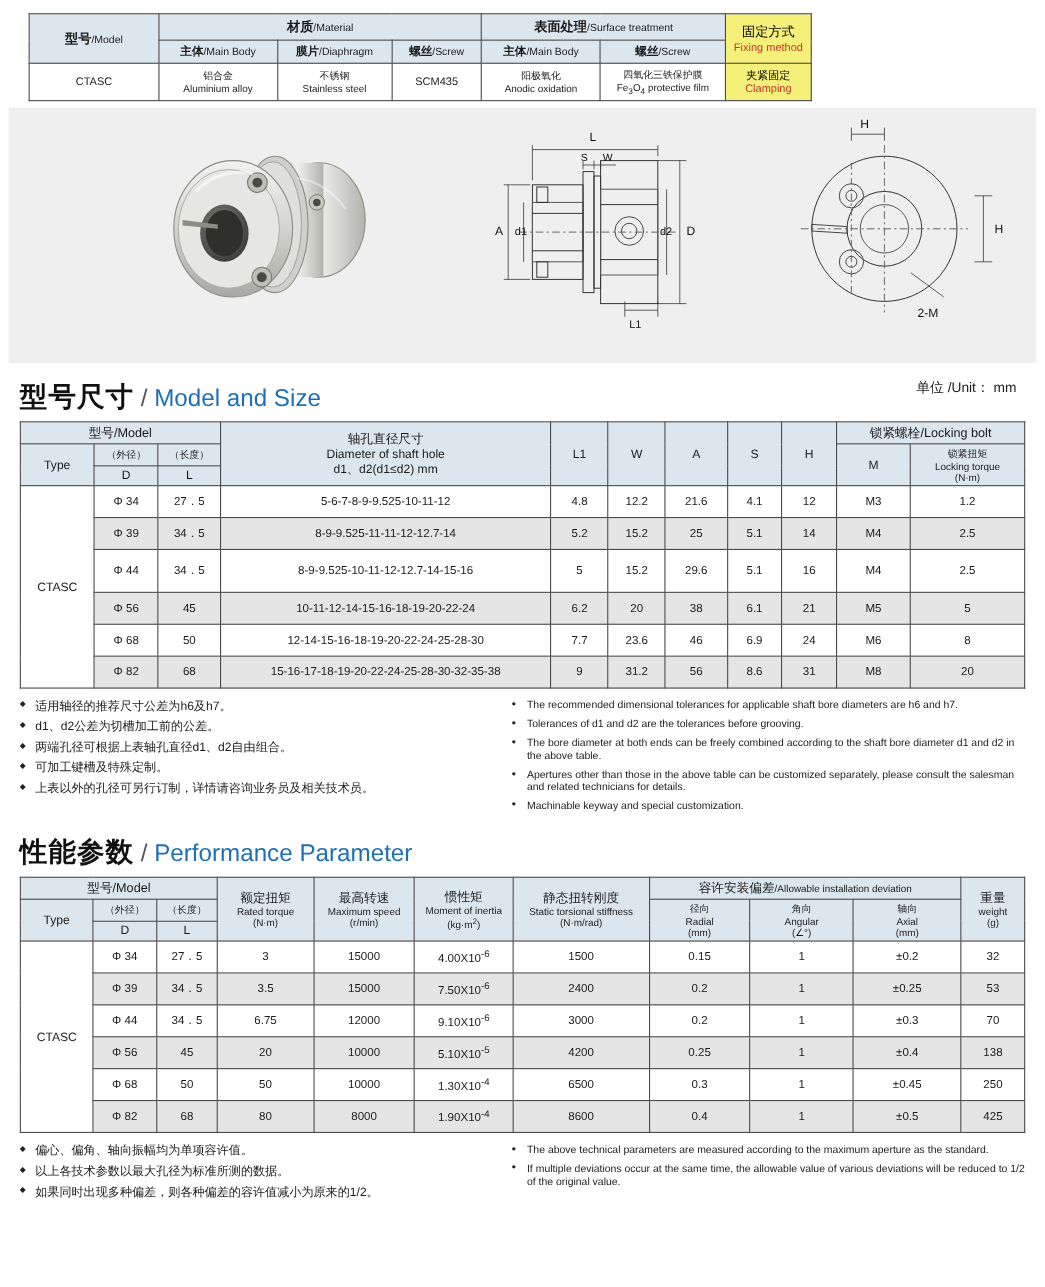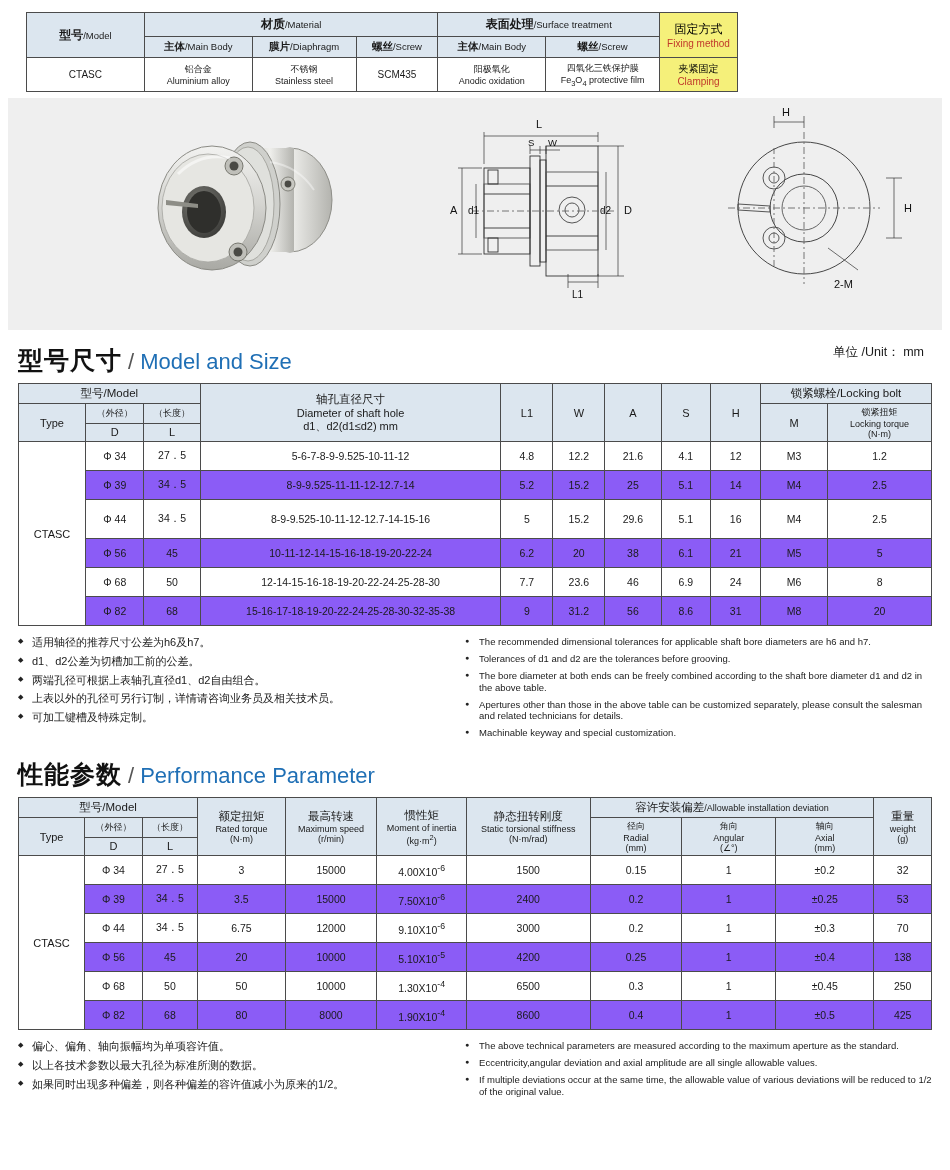--- a/index.html
+++ b/index.html
@@ -58,21 +58,21 @@
     border:1px solid #4b4b4b;
     text-align:center;
     vertical-align:middle;
     font-weight:normal;
     padding:2px 3px;
   }
   .big-tbl thead td { background:#dce6ef; }
   .big-tbl .h-cn { font-size:11.5px; }
   .big-tbl .h-en { font-size:11px; }
   .big-tbl .h-small { font-size:9px; }
-  .row-alt td { background:#8b5cf6; }
+  .row-alt td { background:#e5e5e5; }
   .tbl-val { font-size:10.5px; }
   .bore { text-align:center; font-size:10.5px; padding-left:6px; }
   .type-cell { font-size:11px; }
 
   
   .notes { display:flex; margin:10px 18px 0 18px; }
   .notes ul { list-style:none; margin:0; padding:0; }
   .notes li { position:relative; padding-left:14px; margin-bottom:5px; line-height:1.25; }
   .notes li:before {
     content:"\25C6"; position:absolute; left:0; top:1px; font-size:7px; color:#222;
@@ -405,22 +405,22 @@
         <td class="tbl-val" style="height: 29px;">20</td>
       </tr>
     </tbody>
 </table>
 
 <div class="notes">
   <ul class="notes-cn" id="size-notes-cn">
       <li>适用轴径的推荐尺寸公差为h6及h7。</li>
       <li>d1、d2公差为切槽加工前的公差。</li>
       <li>两端孔径可根据上表轴孔直径d1、d2自由组合。</li>
+      <li>可加工键槽及特殊定制。</li>
       <li>上表以外的孔径可另行订制，详情请咨询业务员及相关技术员。</li>
-      <li>可加工键槽及特殊定制。</li>
     </ul>
   <ul class="notes-en" id="size-notes-en">
       <li>The recommended dimensional tolerances for applicable shaft bore diameters are h6 and h7.</li>
       <li>Tolerances of d1 and d2 are the tolerances before grooving.</li>
       <li>The bore diameter at both ends can be freely combined according to the shaft bore diameter d1 and d2 in the above table.</li>
       <li>Apertures other than those in the above table can be customized separately, please consult the salesman and related technicians for details.</li>
       <li>Machinable keyway and special customization.</li>
     </ul>
 </div>
 
@@ -566,16 +566,15 @@
 </table>
 
 <div class="notes">
   <ul class="notes-cn" id="perf-notes-cn">
       <li>偏心、偏角、轴向振幅均为单项容许值。</li>
       <li>以上各技术参数以最大孔径为标准所测的数据。</li>
       <li>如果同时出现多种偏差，则各种偏差的容许值减小为原来的1/2。</li>
     </ul>
   <ul class="notes-en" id="perf-notes-en">
       <li>The above technical parameters are measured according to the maximum aperture as the standard.</li>
-      <li>Eccentricity,angular deviation and axial amplitude are all single allowable values.</li>
       <li>If multiple deviations occur at the same time, the allowable value of various deviations will be reduced to 1/2 of the original value.</li>
     </ul>
 </div>
 
 </body></html>

